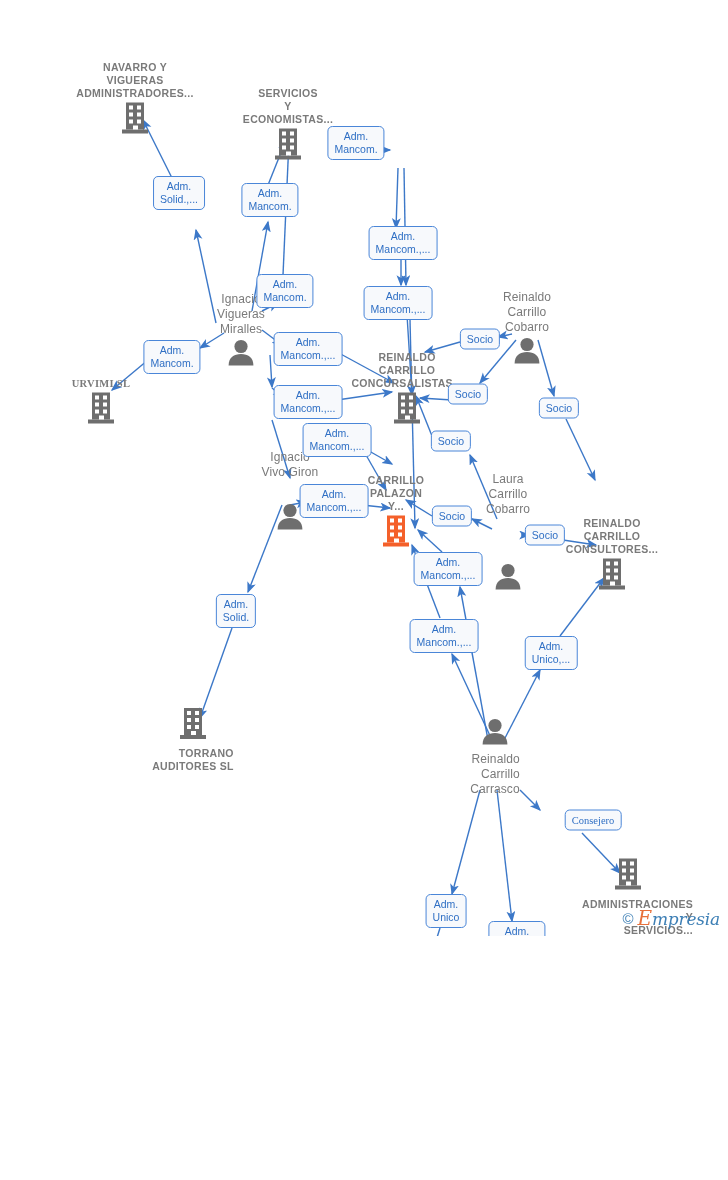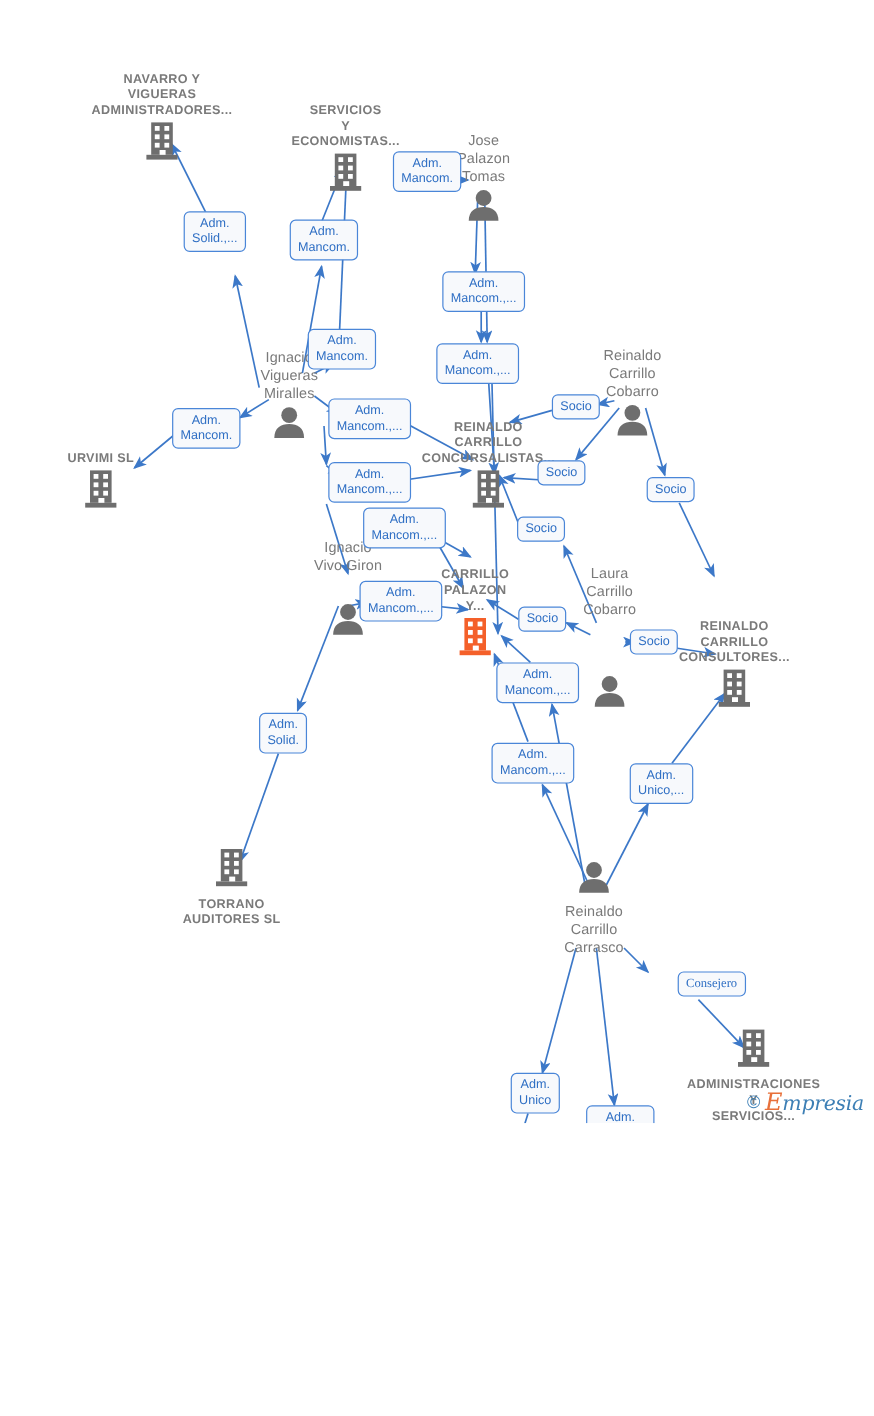--- a/index.html
+++ b/index.html
@@ -57,20 +57,21 @@
     font-weight: normal;
     font-size: 12px;
     line-height: 15px;
   }
   .node-label.above {
     order: -1;
     margin-bottom: 2px;
   }
   .node-label.below {
     margin-top: 2px;
+    text-align: right;
   }
   .edge-label {
     position: absolute;
     transform: translate(-50%, -50%);
     background: #f7f9fc;
     border: 1.3px solid #4a86d8;
     border-radius: 5px;
     color: #2f6fc4;
     font-size: 10.5px;
     line-height: 13px;
@@ -235,31 +236,20 @@
             <rect x="9" y="11" width="4" height="4"></rect>
             <rect x="17" y="11" width="4" height="4"></rect>
             <rect x="9" y="18" width="4" height="4"></rect>
             <rect x="17" y="18" width="4" height="4"></rect>
             <rect x="13" y="24" width="5" height="4"></rect>
           </g>
         </svg>
     </span>
   </div>
 
-  <div class="node person" style="left:403px; top:150px;">
-    <div class="node-label above">Jose
-Palazon
-Tomas</div>
-    <span class="ico">
-      <svg width="30" height="28" viewBox="0 0 30 28">
-          <circle cx="15" cy="8" r="6.6" fill="#6e6e6e"></circle>
-          <path d="M2.6,27 C2.6,18.6 8,15.4 15,15.4 C22,15.4 27.4,18.6 27.4,27 Z" fill="#6e6e6e"></path>
-        </svg>
-    </span>
-  </div>
 
   <div class="node person" style="left:527px; top:329px;">
     <div class="node-label above">Reinaldo
 Carrillo
 Cobarro</div>
     <span class="ico">
       <svg width="30" height="28" viewBox="0 0 30 28">
           <circle cx="15" cy="8" r="6.6" fill="#6e6e6e"></circle>
           <path d="M2.6,27 C2.6,18.6 8,15.4 15,15.4 C22,15.4 27.4,18.6 27.4,27 Z" fill="#6e6e6e"></path>
         </svg>
@@ -271,21 +261,21 @@
 Vigueras
 Miralles</div>
     <span class="ico">
       <svg width="30" height="28" viewBox="0 0 30 28">
           <circle cx="15" cy="8" r="6.6" fill="#6e6e6e"></circle>
           <path d="M2.6,27 C2.6,18.6 8,15.4 15,15.4 C22,15.4 27.4,18.6 27.4,27 Z" fill="#6e6e6e"></path>
         </svg>
     </span>
   </div>
 
-  <div class="node company" style="left:84px; top:403px;">
+  <div class="node company" style="left:101px; top:403px;font-family:Liberation Serif, serif;">
     <div class="node-label above">URVIMI SL</div>
     <span class="ico">
       <svg width="30" height="34" viewBox="0 0 30 34">
           <g fill="#6e6e6e">
             <rect x="6" y="1" width="18" height="27"></rect>
             <rect x="2" y="28" width="26" height="4"></rect>
           </g>
           <g fill="#ffffff">
             <rect x="9" y="4" width="4" height="4"></rect>
             <rect x="17" y="4" width="4" height="4"></rect>

